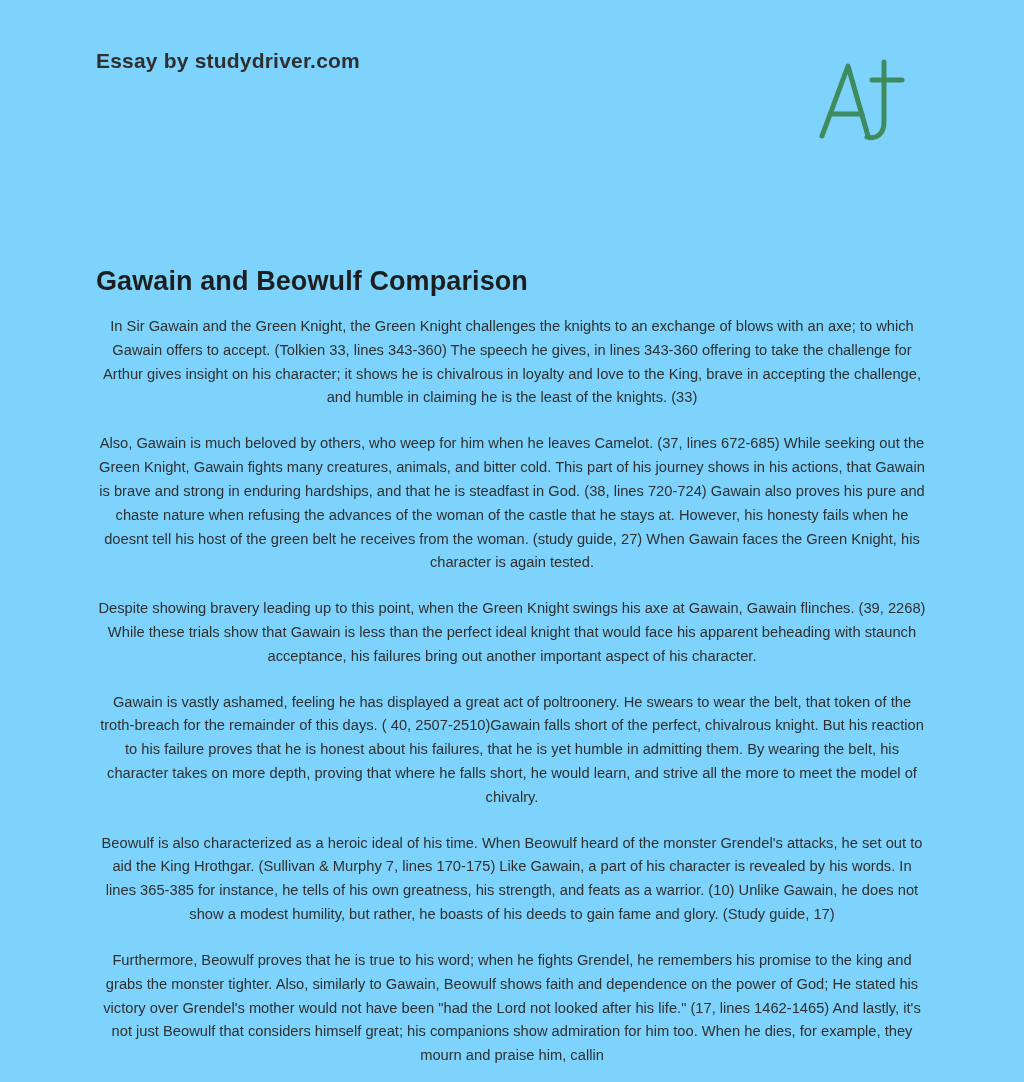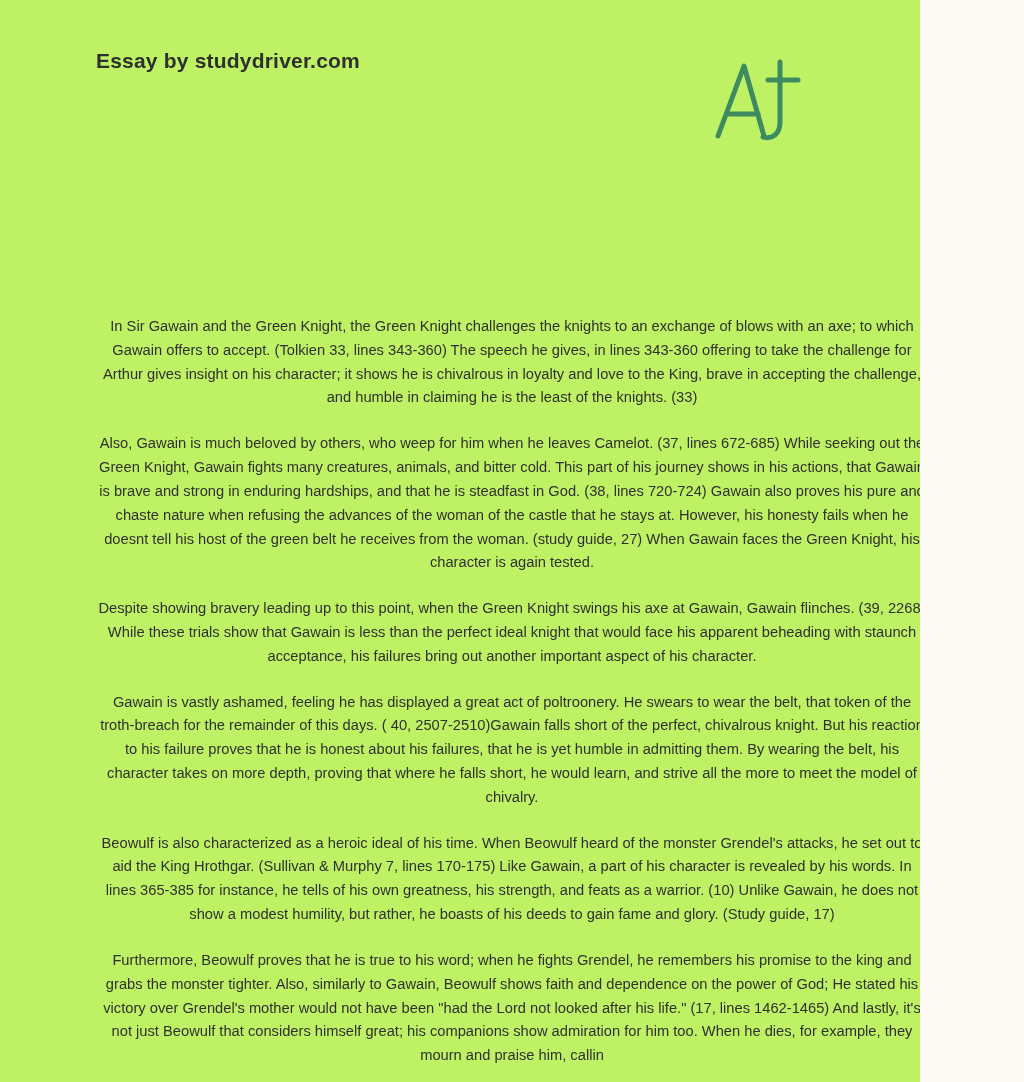--- a/index.html
+++ b/index.html
@@ -8,25 +8,25 @@
     background: #fdfaf4;
   }
   body {
     width: 1024px;
     min-height: 1082px;
     font-family: "Liberation Sans", sans-serif;
     color: #2f2f2f;
     position: relative;
   }
   .page {
-    width: 920px;
+    width: 1024px;
     height: 1082px;
     position: relative;
     overflow: hidden;
-    background: #bef264;
+    background: #7dd3fc;
   }
   .header {
     position: absolute;
     top: 48px;
     left: 96px;
     right: 96px;
     height: 120px;
   }
   .essay-by {
     font-size: 21px;
@@ -97,20 +97,21 @@
     <svg width="110" height="96" viewBox="0 0 110 96" xmlns="http://www.w3.org/2000/svg" aria-hidden="true">
       <g fill="none" stroke="#3d8b5f" stroke-width="5" stroke-linecap="round" stroke-linejoin="round">
         <path d="M12 84 L38 14 L58 84"></path>
         <path d="M23 62 L52 62"></path>
         <path d="M74 10 L74 70 C74 82 66 88 57 85"></path>
         <path d="M62 28 L92 28"></path>
       </g>
     </svg>
   </div>
 
+  <h1 class="title">Gawain and Beowulf Comparison</h1>
 
   <div class="body-copy">
     <p> In Sir Gawain and the Green Knight, the Green Knight challenges the knights to an exchange of blows with an axe; to which Gawain offers to accept. (Tolkien 33, lines 343-360) The speech he gives, in lines 343-360 offering to take the challenge for Arthur gives insight on his character; it shows he is chivalrous in loyalty and love to the King, brave in accepting the challenge, and humble in claiming he is the least of the knights. (33)</p>
     <p>Also, Gawain is much beloved by others, who weep for him when he leaves Camelot. (37, lines 672-685) While seeking out the Green Knight, Gawain fights many creatures, animals, and bitter cold. This part of his journey shows in his actions, that Gawain is brave and strong in enduring hardships, and that he is steadfast in God. (38, lines 720-724) Gawain also proves his pure and chaste nature when refusing the advances of the woman of the castle that he stays at. However, his honesty fails when he doesnt tell his host of the green belt he receives from the woman. (study guide, 27) When Gawain faces the Green Knight, his character is again tested.</p>
     <p>Despite showing bravery leading up to this point, when the Green Knight swings his axe at Gawain, Gawain flinches. (39, 2268) While these trials show that Gawain is less than the perfect ideal knight that would face his apparent beheading with staunch acceptance, his failures bring out another important aspect of his character.</p>
     <p>Gawain is vastly ashamed, feeling he has displayed a great act of poltroonery. He swears to wear the belt, that token of the troth-breach for the remainder of this days. ( 40, 2507-2510)Gawain falls short of the perfect, chivalrous knight. But his reaction to his failure proves that he is honest about his failures, that he is yet humble in admitting them. By wearing the belt, his character takes on more depth, proving that where he falls short, he would learn, and strive all the more to meet the model of chivalry.</p>
     <p>Beowulf is also characterized as a heroic ideal of his time. When Beowulf heard of the monster Grendel's attacks, he set out to aid the King Hrothgar. (Sullivan &amp; Murphy 7, lines 170-175) Like Gawain, a part of his character is revealed by his words. In lines 365-385 for instance, he tells of his own greatness, his strength, and feats as a warrior. (10) Unlike Gawain, he does not show a modest humility, but rather, he boasts of his deeds to gain fame and glory. (Study guide, 17)</p>
     <p>Furthermore, Beowulf proves that he is true to his word; when he fights Grendel, he remembers his promise to the king and grabs the monster tighter. Also, similarly to Gawain, Beowulf shows faith and dependence on the power of God; He stated his victory over Grendel's mother would not have been "had the Lord not looked after his life." (17, lines 1462-1465) And lastly, it's not just Beowulf that considers himself great; his companions show admiration for him too. When he dies, for example, they mourn and praise him, callin</p>
   </div>
 

